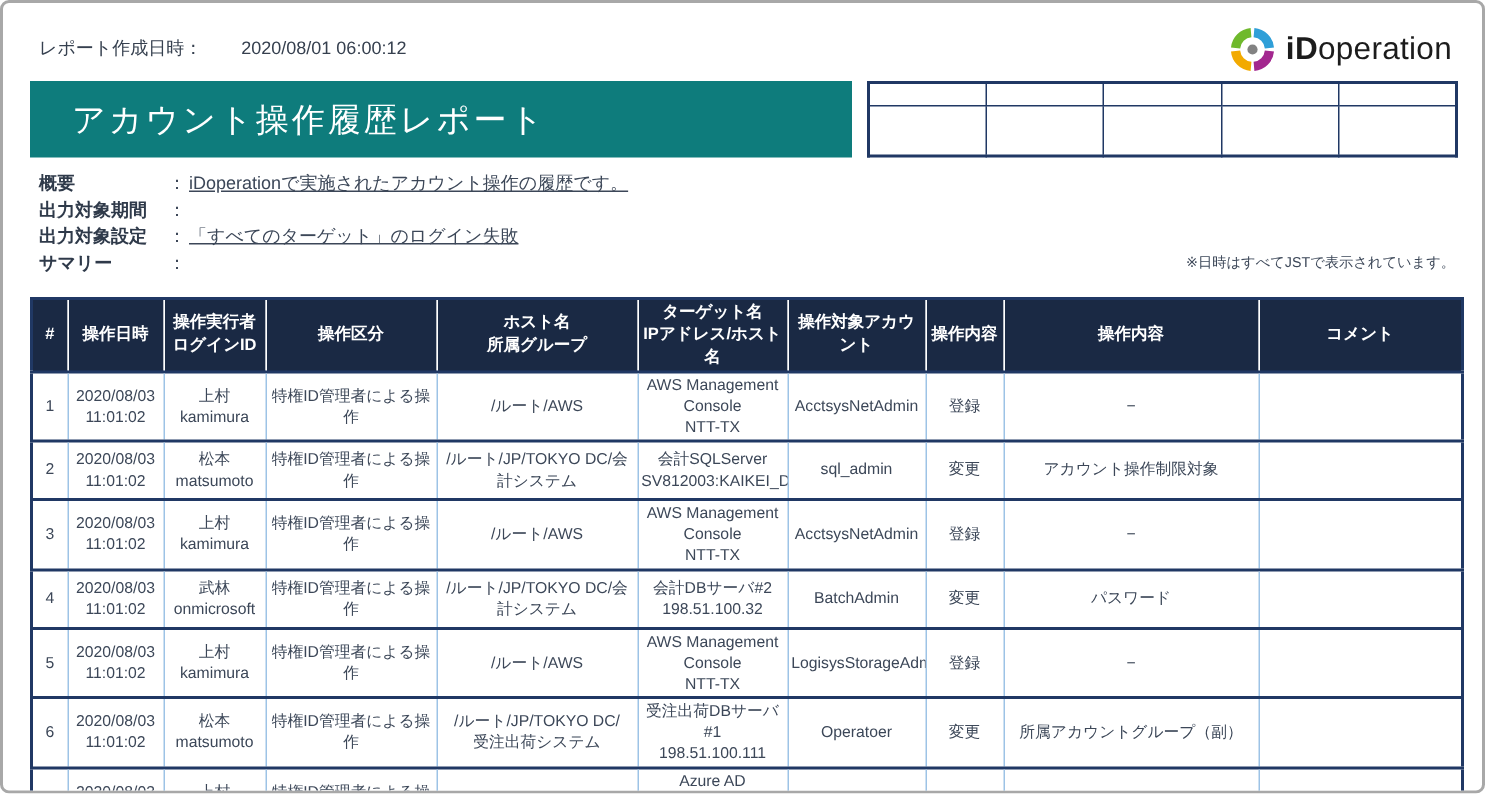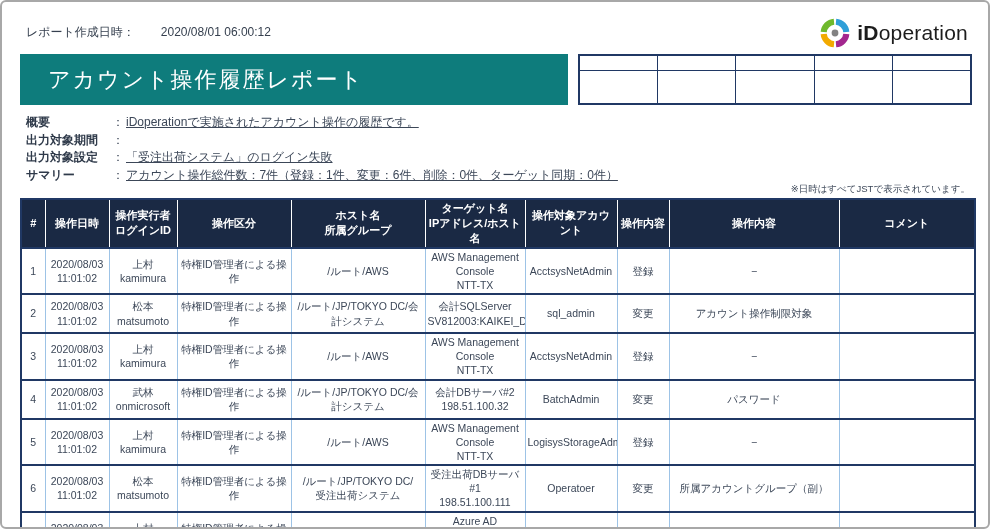--- a/index.html
+++ b/index.html
@@ -40,21 +40,21 @@
   table.scratch tr.r2 td{ height:34px; }
 
   
   .meta{ position:absolute; left:24px; top:112px; font-size:12px; }
   .meta .mrow{ display:flex; height:17.5px; }
   .meta .lbl{ width:84px; font-weight:700; color:#2f3a4a; }
   .meta .colon{ width:16px; text-align:center; }
   .meta .val{ white-space:pre;text-decoration:underline; }
 
   
-  .note{ position:absolute; right:18px; top:181px; font-size:9.5px; color:#3c4758; }
+  .note{ position:absolute; right:18px; top:167px; font-size:9.5px; color:#3c4758; }
 
   
   table.main{
     position:absolute; left:18px; top:196px; width:954px;
     border-collapse:collapse; table-layout:fixed;
     font-size:10.5px; line-height:1.35;
     border:2px solid #203864;
   }
   table.main th, table.main td{
     text-align:center; vertical-align:middle; white-space:pre-line;
@@ -122,26 +122,25 @@
       <span class="colon">：</span>
       <span class="val">iDoperationで実施されたアカウント操作の履歴です。</span>
     </div>
     <div class="mrow">
       <span class="lbl">出力対象期間</span>
       <span class="colon">：</span>
     </div>
     <div class="mrow">
       <span class="lbl">出力対象設定</span>
       <span class="colon">：</span>
-      <span class="val">「受注出荷システム」のログイン失敗</span>
+      <span class="val">「すべてのターゲット」のログイン失敗</span>
     </div>
     <div class="mrow">
       <span class="lbl">サマリー</span>
       <span class="colon">：</span>
-      <span class="val">アカウント操作総件数：7件（登録：1件、変更：6件、削除：0件、ターゲット同期：0件）</span>
     </div>
   </div>
 
   <div class="note">※日時はすべてJSTで表示されています。</div>
 
   <table class="main">
     <colgroup>
       <col style="width:24px">
         <col style="width:64px">
         <col style="width:68px">

